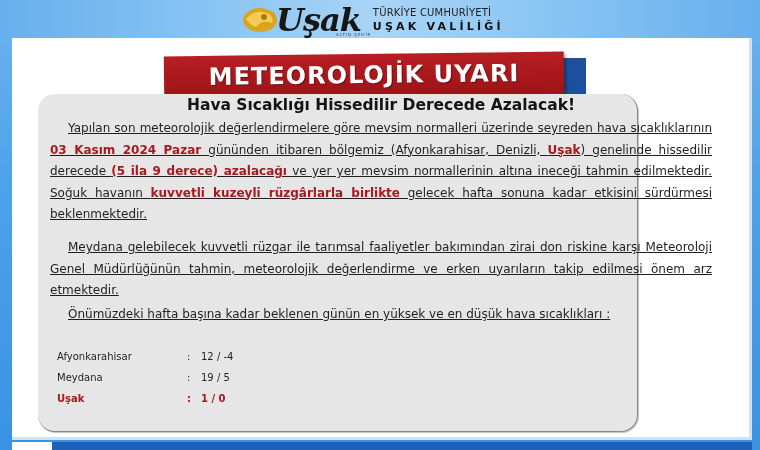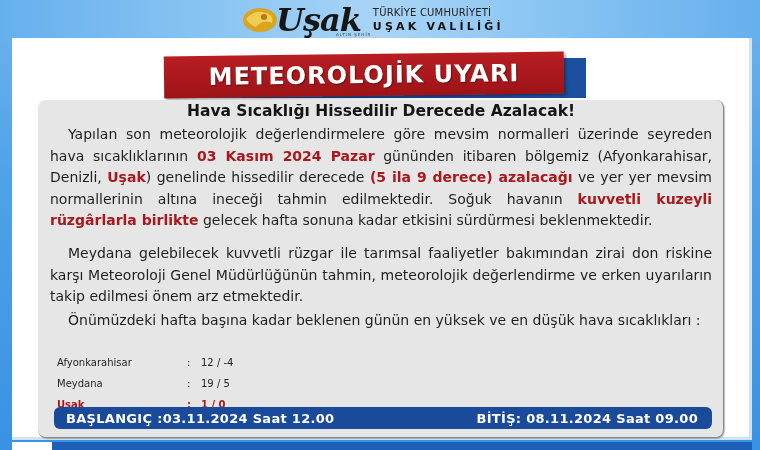--- a/index.html
+++ b/index.html
@@ -60,35 +60,36 @@
       transform: rotate(-0.7deg);
       display: flex; align-items: center; justify-content: center;
     }
     .title-red span {
       color: #ffffff; font-weight: bold; font-size: 24px; letter-spacing: 1px;
       text-shadow: 1px 1px 1px rgba(0,0,0,0.4);
       font-family: "DejaVu Sans", sans-serif;
     }
 
     .grey-panel {
-      position: absolute; left: 38px; top: 100px; width: 686px; height: 338px;
+      position: absolute; left: 38px; top: 94px; width: 600px; height: 338px;
       background: #e6e6e6;
-      border-radius: 8px;
+      border-radius: 17px;
       border-right: 1.5px solid #888;
       border-bottom: 1.5px solid #888;
       box-shadow: 1px 1px 1px rgba(0,0,0,0.25);
     }
     .panel-heading {
       position: absolute; left: 0; top: 2px; width: 686px; text-align: center;
       font-weight: bold; font-size: 15.5px; color: #141414;
     }
     .body-text {
       position: absolute; left: 12px; width: 662px;
-      font-size: 14px; line-height: 21.5px; color: #1f1f1f;
+      font-size: 12px; line-height: 21.5px; color: #1f1f1f;
       text-align: justify;
+      text-decoration: underline;
     }
     .p1 { top: 24px; }
     .p2 { top: 143px; }
     .p3 { top: 210px; }
     .indent { padding-left: 18px; }
     .red { color: #a8181c; font-weight: bold; }
     .temps { position: absolute; left: 12px; top: 252px; font-size: 10px; line-height: 21px; color: #1f1f1f; margin-left: 7px; }
     .temp-row { display: flex; }
     .temp-city { width: 130px; }
     .temp-colon { width: 14px; }
@@ -160,17 +161,13 @@
       <span class="temp-colon">:</span>
       <span>19 / 5</span>
     </div>
     <div class="temp-row hl">
       <span class="temp-city">Uşak</span>
       <span class="temp-colon">:</span>
       <span>1 / 0</span>
     </div>
   </div>
 
-  <div class="date-bar">
-    <span>BAŞLANGIÇ :03.11.2024 Saat 12.00</span>
-    <span>BİTİŞ: 08.11.2024 Saat 09.00</span>
-  </div>
 </div>
 
 </body></html>

